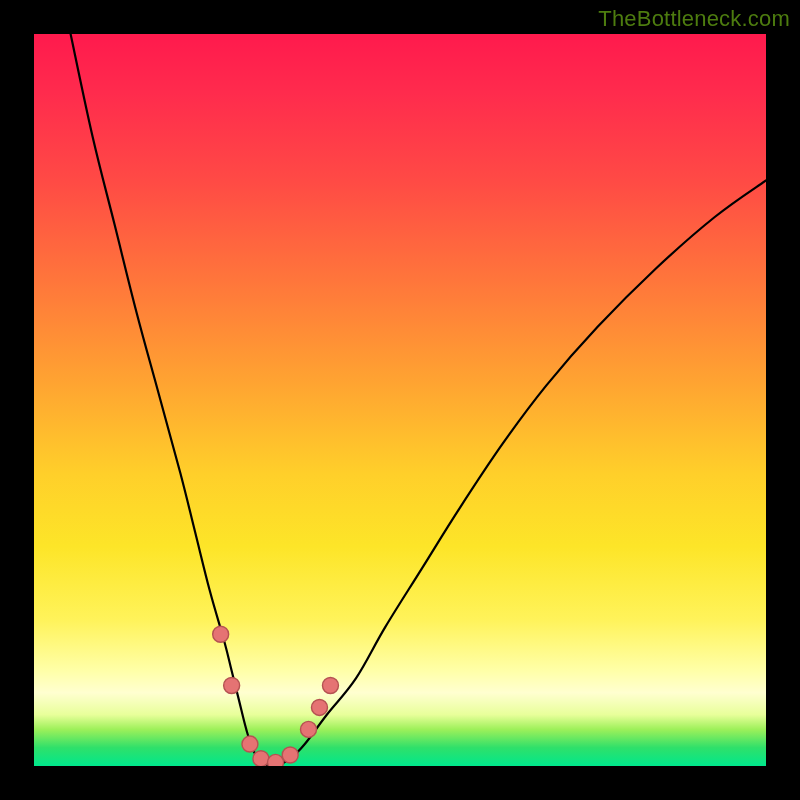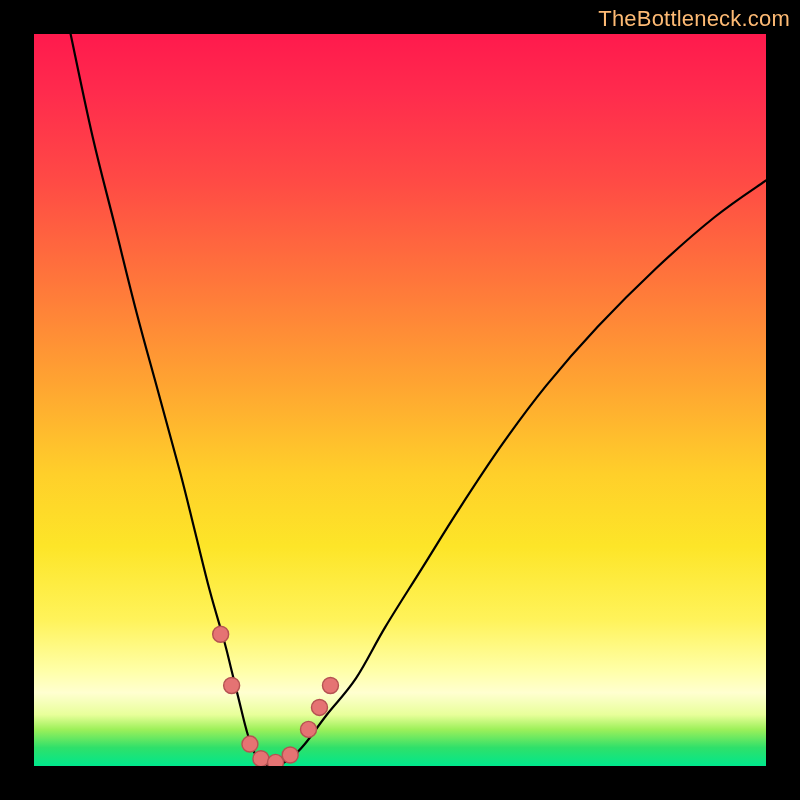--- a/index.html
+++ b/index.html
@@ -41,21 +41,21 @@
       #e8ff9a 93%,
       #9df05a 95%,
       #2fe06a 97.5%,
       #00e88c 100%
     );
   }
   .watermark {
     position: absolute;
     top: 6px;
     right: 10px;
-    color: #fdba74;
+    color: #4d7c0f;
     font-size: 22px;
     letter-spacing: 0.2px;
   }
   
   svg.curve-layer {
     position: absolute;
     left: 0;
     top: 0;
     width: 732px;
     height: 732px;

